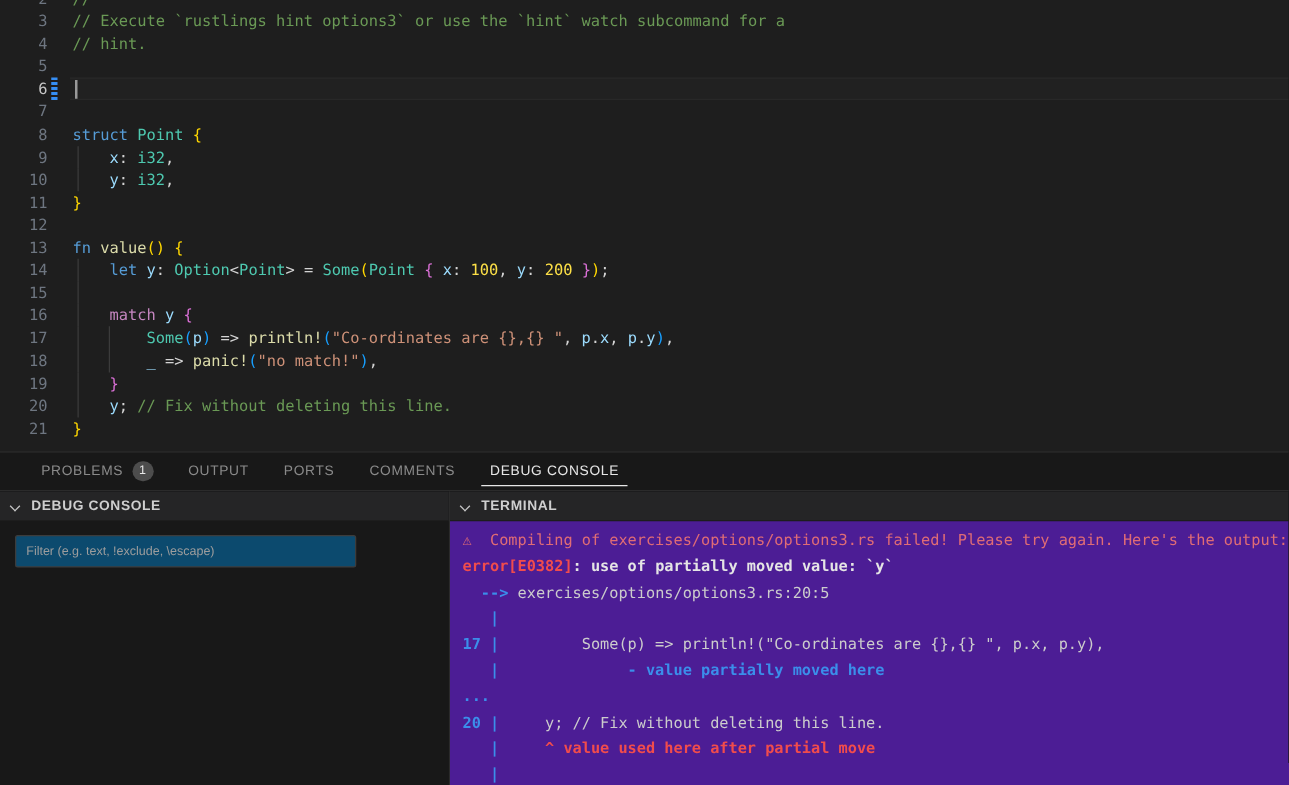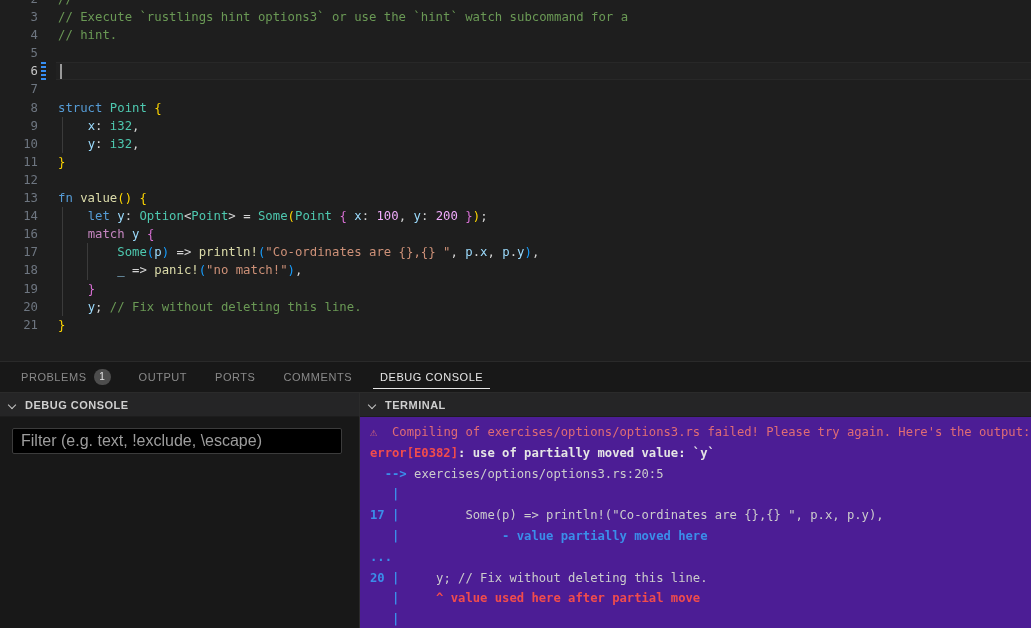--- a/index.html
+++ b/index.html
@@ -58,31 +58,31 @@
   .ig2 { left:87px; }
 
   
   .t-cmt   { color:#6a9955; }
   .t-kw    { color:#569cd6; }
   .t-kw2   { color:#c586c0; }
   .t-type  { color:#4ec9b0; }
   .t-var   { color:#9cdcfe; }
   .t-fn    { color:#dcdcaa; }
   .t-str   { color:#ce9178; }
-  .t-num   { color:#f0abfc; }
+  .t-num   { color:#fde047; }
   .t-br1   { color:#ffd700; }
   .t-br2   { color:#da70d6; }
   .t-br3   { color:#179fff; }
   .t-plain { color:#d4d4d4; }
 
   
   .panel-tabs {
     height:31px; min-height:31px;
     background:#181818;
-    display:flex; align-items:stretch; padding-left:12px;
+    display:flex; align-items:stretch; padding-left:24px;
     border-bottom:1px solid #2b2b2b;
   }
   .ptab {
     display:flex; align-items:center; gap:7px;
     padding:0 9px; margin-right:10px;
     font-size:11px; letter-spacing:.55px;
     color:#8a8a8a; text-transform:uppercase;
     cursor:pointer; position:relative;
     font-family:"Liberation Sans", sans-serif;
   }
@@ -116,23 +116,23 @@
   .chev { width:13px; height:13px; display:inline-block; position:relative; flex:0 0 auto; }
   .chev::before {
     content:""; position:absolute; left:3px; top:4px;
     width:5px; height:5px;
     border-right:1.3px solid #c5c5c5; border-bottom:1.3px solid #c5c5c5;
     transform:rotate(45deg);
   }
 
   .debug-content { flex:1; padding:11px 10px 0 12px; background:#181818; }
   .filter-input {
-    width:330px; height:26px;
-    background:#000000; border:1px solid #3c3c3c; border-radius:2px;
-    color:#cccccc; font-size:16px;
+    width:273px; height:26px;
+    background:#0c4a6e; border:1px solid #3c3c3c; border-radius:2px;
+    color:#cccccc; font-size:10px;
     padding:0 8px;
     font-family:"Liberation Sans", sans-serif;
     outline:none;
   }
   .filter-input::placeholder { color:#9d9d9d; }
 
   .term-content {
     flex:1; overflow:hidden;
     padding:5px 0 0 10px;
     background:#4c1d95;
@@ -163,20 +163,21 @@
         <div class="code-row"><span class="ln">5</span><span class="code-txt"></span></div>
         <div class="code-row active"><div class="active-line"></div><div class="squiggle"></div><div class="cursor"></div><span class="ln">6</span><span class="code-txt"></span></div>
         <div class="code-row"><span class="ln">7</span><span class="code-txt"></span></div>
         <div class="code-row"><span class="ln">8</span><span class="code-txt"><span class="t-kw">struct</span><span class="t-plain"> </span><span class="t-type">Point</span><span class="t-plain"> </span><span class="t-br1">{</span></span></div>
         <div class="code-row"><div class="indent-guide ig1"></div><span class="ln">9</span><span class="code-txt"><span class="t-plain">    </span><span class="t-var">x</span><span class="t-plain">: </span><span class="t-type">i32</span><span class="t-plain">,</span></span></div>
         <div class="code-row"><div class="indent-guide ig1"></div><span class="ln">10</span><span class="code-txt"><span class="t-plain">    </span><span class="t-var">y</span><span class="t-plain">: </span><span class="t-type">i32</span><span class="t-plain">,</span></span></div>
         <div class="code-row"><span class="ln">11</span><span class="code-txt"><span class="t-br1">}</span></span></div>
         <div class="code-row"><span class="ln">12</span><span class="code-txt"></span></div>
         <div class="code-row"><span class="ln">13</span><span class="code-txt"><span class="t-kw">fn</span><span class="t-plain"> </span><span class="t-fn">value</span><span class="t-br1">(</span><span class="t-br1">)</span><span class="t-plain"> </span><span class="t-br1">{</span></span></div>
         <div class="code-row"><div class="indent-guide ig1"></div><span class="ln">14</span><span class="code-txt"><span class="t-plain">    </span><span class="t-kw">let</span><span class="t-plain"> </span><span class="t-var">y</span><span class="t-plain">: </span><span class="t-type">Option</span><span class="t-plain">&lt;</span><span class="t-type">Point</span><span class="t-plain">&gt; = </span><span class="t-type">Some</span><span class="t-br1">(</span><span class="t-type">Point</span><span class="t-plain"> </span><span class="t-br2">{</span><span class="t-plain"> </span><span class="t-var">x</span><span class="t-plain">: </span><span class="t-num">100</span><span class="t-plain">, </span><span class="t-var">y</span><span class="t-plain">: </span><span class="t-num">200</span><span class="t-plain"> </span><span class="t-br2">}</span><span class="t-br1">)</span><span class="t-plain">;</span></span></div>
+        <div class="code-row"><div class="indent-guide ig1"></div><span class="ln">15</span><span class="code-txt"></span></div>
         <div class="code-row"><div class="indent-guide ig1"></div><span class="ln">16</span><span class="code-txt"><span class="t-plain">    </span><span class="t-kw2">match</span><span class="t-plain"> </span><span class="t-var">y</span><span class="t-plain"> </span><span class="t-br2">{</span></span></div>
         <div class="code-row"><div class="indent-guide ig1"></div><div class="indent-guide ig2"></div><span class="ln">17</span><span class="code-txt"><span class="t-plain">        </span><span class="t-type">Some</span><span class="t-br3">(</span><span class="t-var">p</span><span class="t-br3">)</span><span class="t-plain"> =&gt; </span><span class="t-fn">println!</span><span class="t-br3">(</span><span class="t-str">"Co-ordinates are {},{} "</span><span class="t-plain">, </span><span class="t-var">p</span><span class="t-plain">.</span><span class="t-var">x</span><span class="t-plain">, </span><span class="t-var">p</span><span class="t-plain">.</span><span class="t-var">y</span><span class="t-br3">)</span><span class="t-plain">,</span></span></div>
         <div class="code-row"><div class="indent-guide ig1"></div><div class="indent-guide ig2"></div><span class="ln">18</span><span class="code-txt"><span class="t-plain">        </span><span class="t-var">_</span><span class="t-plain"> =&gt; </span><span class="t-fn">panic!</span><span class="t-br3">(</span><span class="t-str">"no match!"</span><span class="t-br3">)</span><span class="t-plain">,</span></span></div>
         <div class="code-row"><div class="indent-guide ig1"></div><span class="ln">19</span><span class="code-txt"><span class="t-plain">    </span><span class="t-br2">}</span></span></div>
         <div class="code-row"><div class="indent-guide ig1"></div><span class="ln">20</span><span class="code-txt"><span class="t-plain">    </span><span class="t-var">y</span><span class="t-plain">; </span><span class="t-cmt">// Fix without deleting this line.</span></span></div>
         <div class="code-row"><span class="ln">21</span><span class="code-txt"><span class="t-br1">}</span></span></div>
       </div>
   </div>
 
   <div class="panel-tabs" id="panel-tabs">

